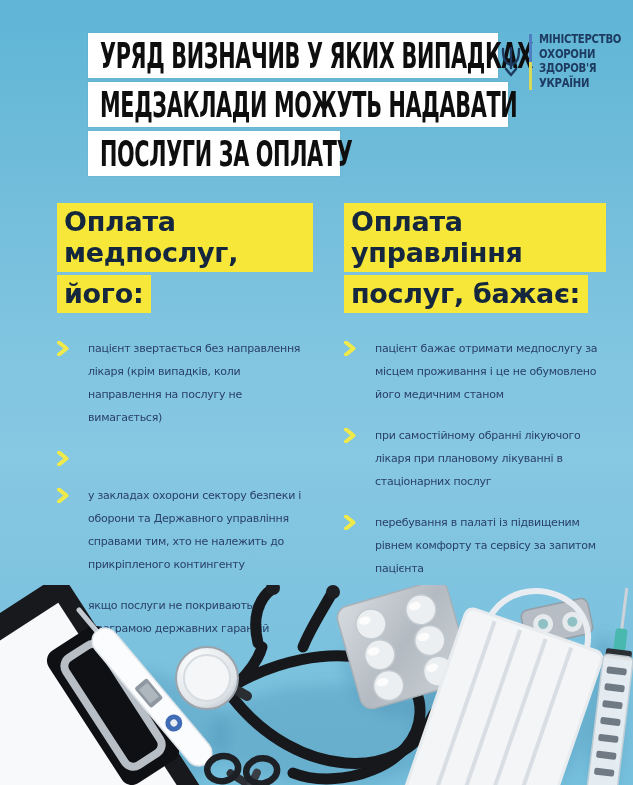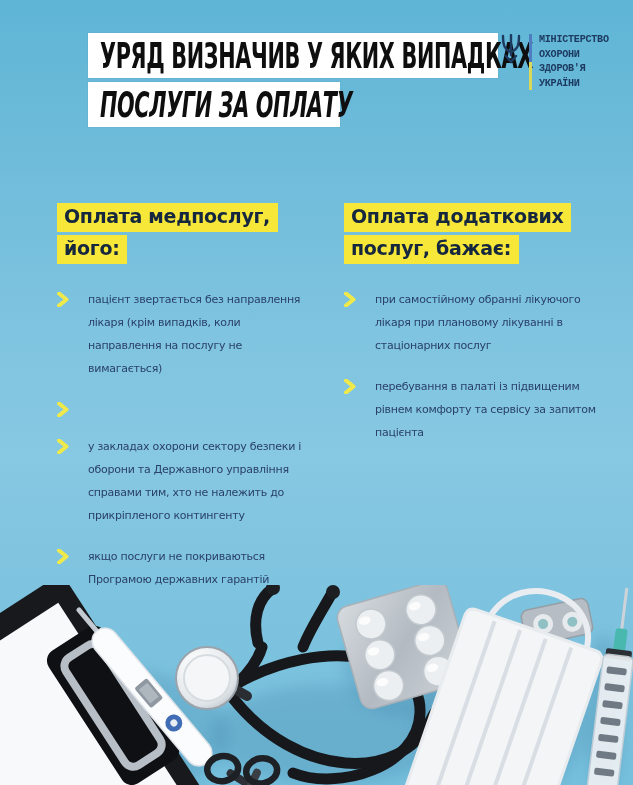--- a/index.html
+++ b/index.html
@@ -7,61 +7,64 @@
   .poster{
     position:relative;width:633px;height:785px;overflow:hidden;
     background:linear-gradient(180deg,#5fb5d6 0%,#6dbbd9 18%,#7fc4e0 42%,#87c8e2 58%,#7ec3df 75%,#76c0dd 100%);
   }
   
   .title-block{position:absolute;left:45px;top:33px;padding-left:43px;}
   .strip{background:#ffffff;height:45px;margin-bottom:4px;display:flex;align-items:center;
          padding-left:12px;box-shadow:0 0 0 0.5px rgba(0,0,0,.05);}
   .strip-1{width:398px;}
   .strip-2{width:408px;}
-  .strip-3{width:240px;font-style:italic;}
+  .strip-3{width:240px;}
   .strip span{
     display:inline-block;white-space:nowrap;color:#0e0e0e;font-weight:800;
     font-size:31px;letter-spacing:-0.5px;
     transform:scale(0.67,1.12);transform-origin:0 54%;
   }
   
-  .logo{position:absolute;left:499px;top:32px;display:flex;align-items:flex-start;font-family:Liberation Mono, monospace;}
+  .logo{position:absolute;left:499px;top:32px;display:flex;align-items:center;}
   .logo .trident{width:24px;height:30px;margin-top:2px;}
   .logo .divider{width:3px;height:56px;margin:2px 7px 0 6px;display:flex;flex-direction:column;}
   .logo .divider .d-top{flex:1;background:#4f7ec0;}
   .logo .divider .d-bot{flex:1;background:#d9d957;}
   .logo .l-text{color:#1d3a60;font-weight:700;font-size:11.5px;line-height:14.5px;
     letter-spacing:-0.3px;transform:scaleX(0.88);transform-origin:0 0;white-space:nowrap;}
   
   .col{position:absolute;top:203px;}
   .col-left{left:57px;width:256px;}
   .col-right{left:344px;width:262px;}
   .col-heading{margin-bottom:24px;}
   .hl-line{display:block;margin-bottom:3px;}
   .hl-line em{
     font-style:normal;display:inline-block;background:#f6e738;color:#15273f;
-    font-weight:800;font-size:19px;line-height:1.15;padding:3px 8px 4px 7px;letter-spacing:-0.3px;
+    font-weight:800;font-size:27px;line-height:1.15;padding:3px 8px 4px 7px;letter-spacing:-0.3px;
   }
   .bullet{display:flex;margin-bottom:18px;}
   .bullet .chev{flex:0 0 14px;margin-top:4px;margin-right:17px;}
   .bullet .chev svg{display:block;}
   .bullet .b-text{
     color:#2a4168;font-weight:400;font-size:11px;line-height:23px;letter-spacing:-0.25px;
   }
   
   .photo{position:absolute;left:0;bottom:0;width:633px;height:200px;}
 </style>
 </head>
 <body>
 
 <div class="poster">
 
   <div class="title-block">
     <div class="strip strip-1">
       <span>УРЯД ВИЗНАЧИВ У ЯКИХ ВИПАДКАХ</span>
+    </div>
+    <div class="strip strip-2">
+      <span>МЕДЗАКЛАДИ МОЖУТЬ НАДАВАТИ</span>
     </div>
     <div class="strip strip-3">
       <span>ПОСЛУГИ ЗА ОПЛАТУ</span>
     </div>
   </div>
 
   <div class="logo">
     <svg class="trident" viewBox="0 0 24 30">
       <g fill="none" stroke="#1d3a60" stroke-width="2.4" stroke-linecap="round">
         <path d="M12 1 V 21"></path>
@@ -115,22 +118,30 @@
           <svg width="12" height="15" viewBox="0 0 12 15">
             <path d="M2 1.5 L 9.5 7.5 L 2 13.5" fill="none" stroke="#f0e94a" stroke-width="4" stroke-linejoin="round" stroke-linecap="round"></path>
           </svg>
         </span>
       <span class="b-text">якщо послуги не покриваються Програмою державних гарантій</span>
     </div>
   </div>
 
   <div class="col col-right">
     <div class="col-heading">
-      <span class="hl-line"><em>Оплата додаткових</em></span>
+      <span class="hl-line"><em>Оплата управління</em></span>
       <span class="hl-line"><em>послуг, бажає:</em></span>
+    </div>
+    <div class="bullet">
+      <span class="chev">
+          <svg width="12" height="15" viewBox="0 0 12 15">
+            <path d="M2 1.5 L 9.5 7.5 L 2 13.5" fill="none" stroke="#f0e94a" stroke-width="4" stroke-linejoin="round" stroke-linecap="round"></path>
+          </svg>
+        </span>
+      <span class="b-text">пацієнт бажає отримати медпослугу за місцем проживання і це не обумовлено його медичним станом</span>
     </div>
     <div class="bullet">
       <span class="chev">
           <svg width="12" height="15" viewBox="0 0 12 15">
             <path d="M2 1.5 L 9.5 7.5 L 2 13.5" fill="none" stroke="#f0e94a" stroke-width="4" stroke-linejoin="round" stroke-linecap="round"></path>
           </svg>
         </span>
       <span class="b-text">при самостійному обранні лікуючого лікаря при плановому лікуванні в стаціонарних послуг</span>
     </div>
     <div class="bullet">

